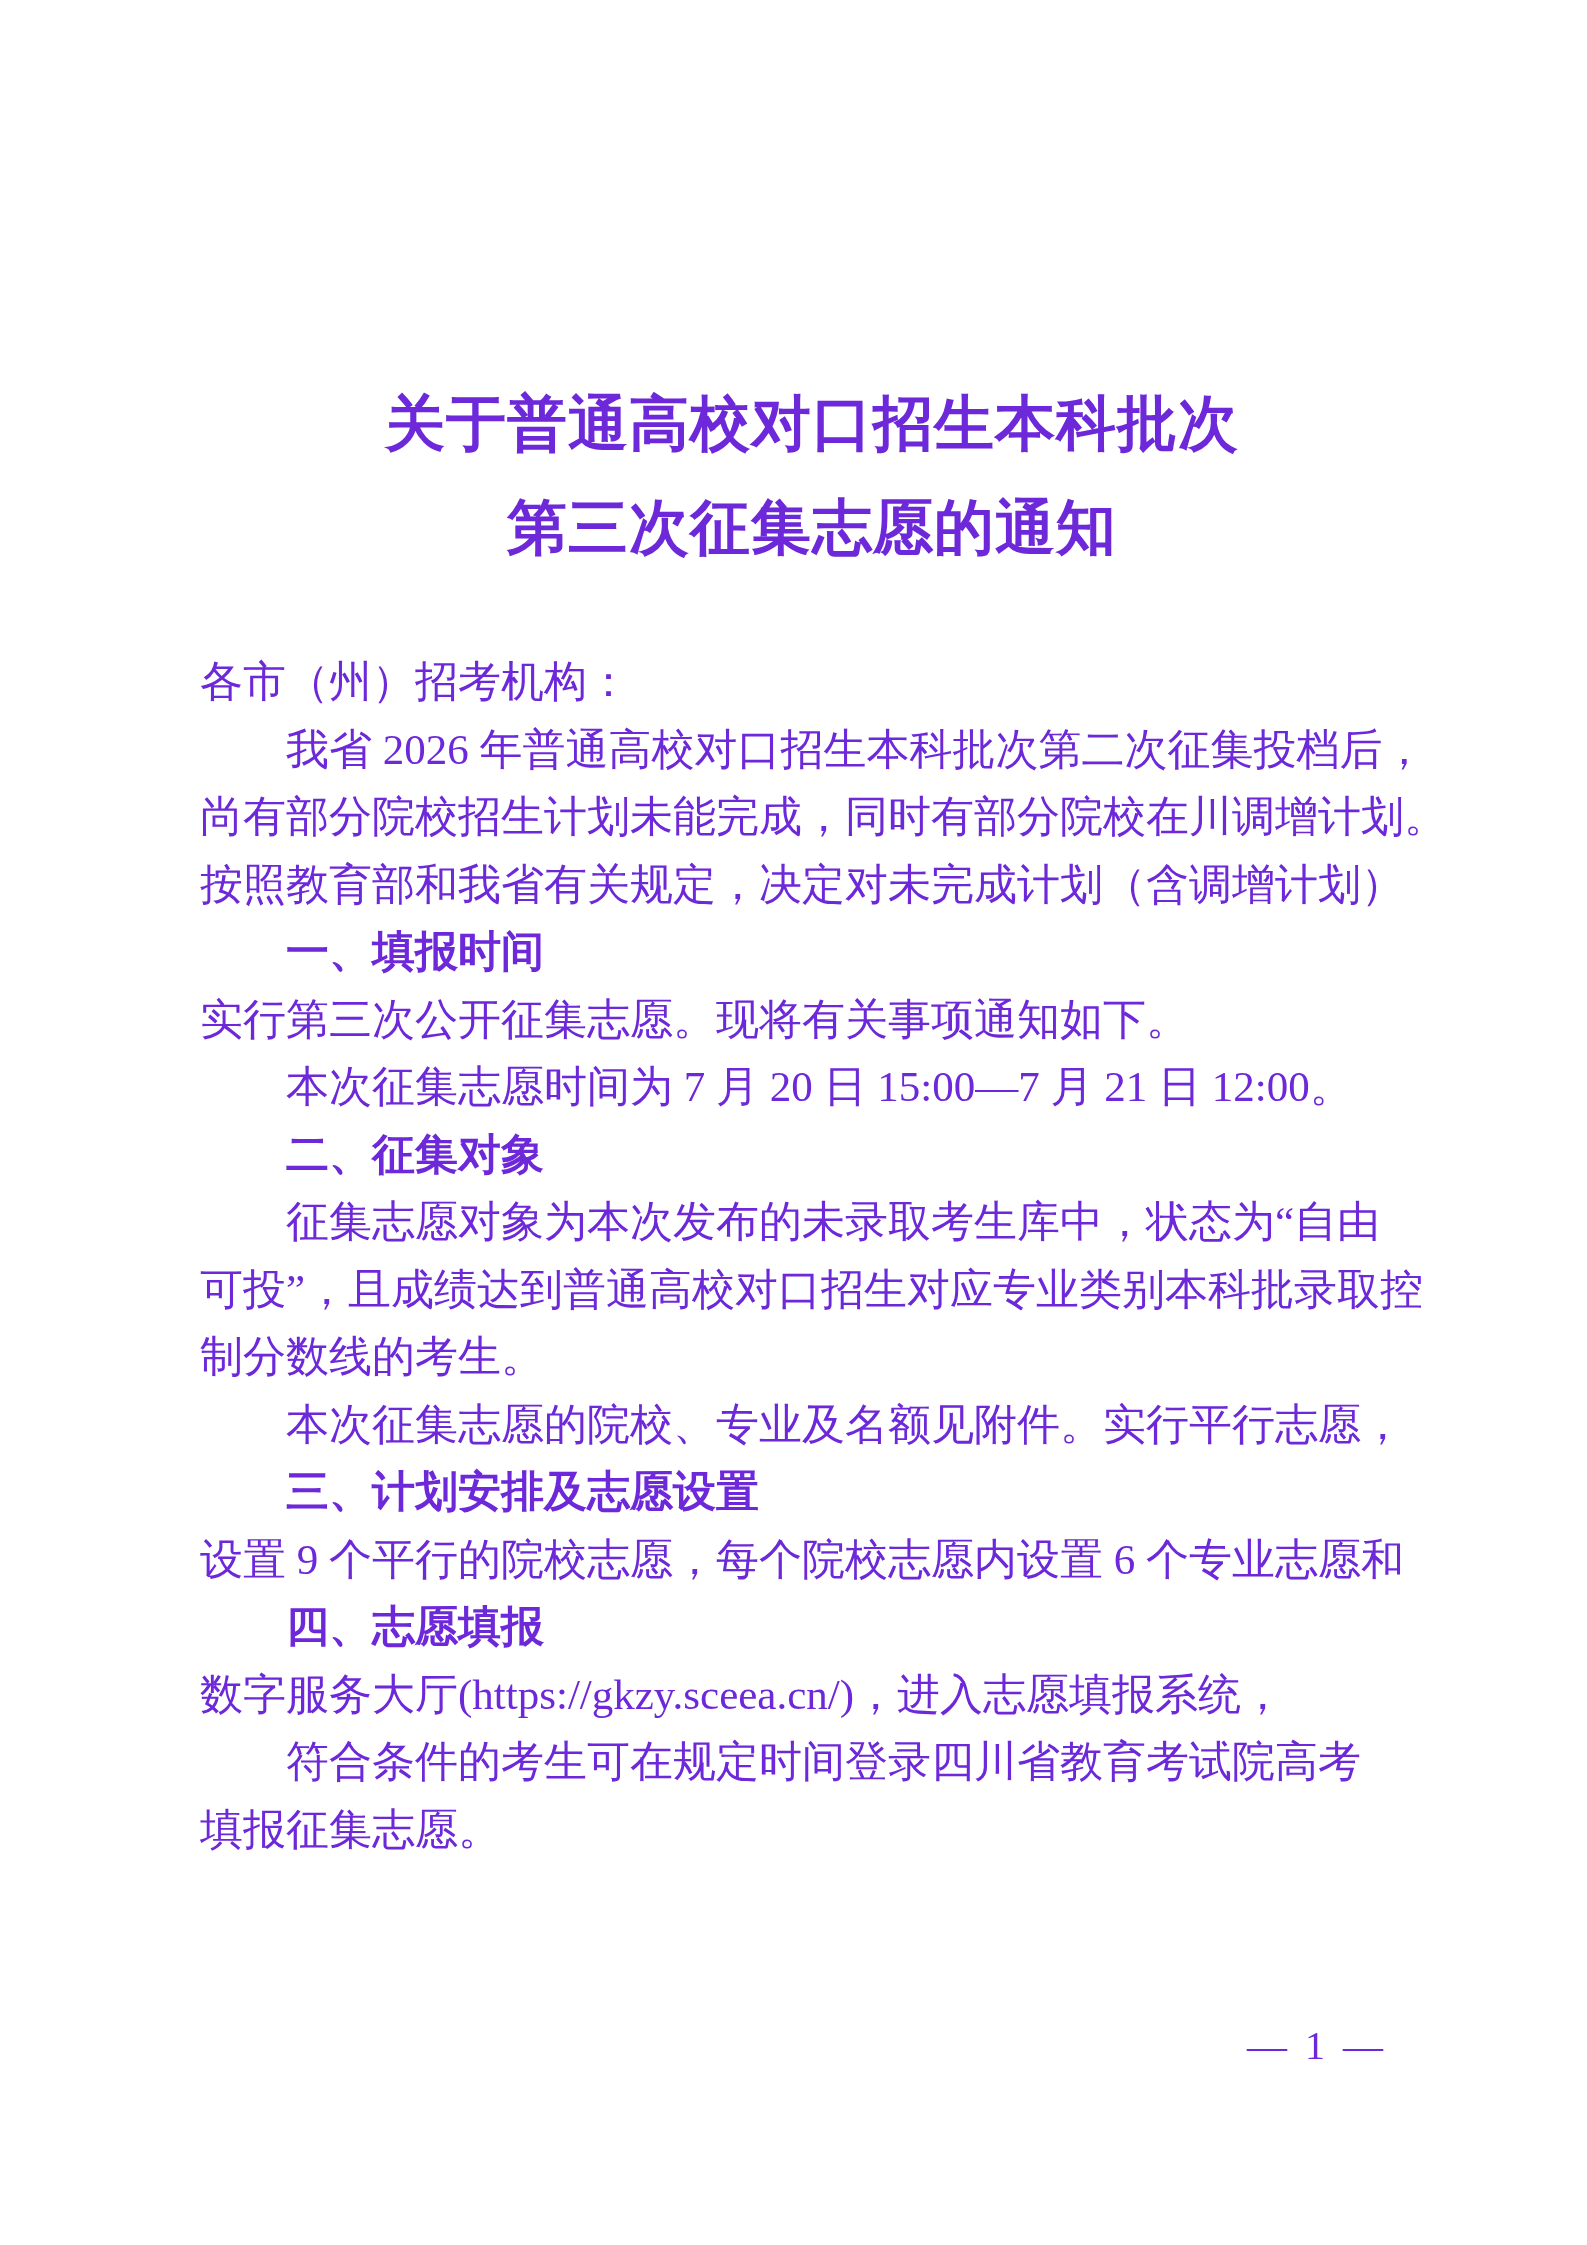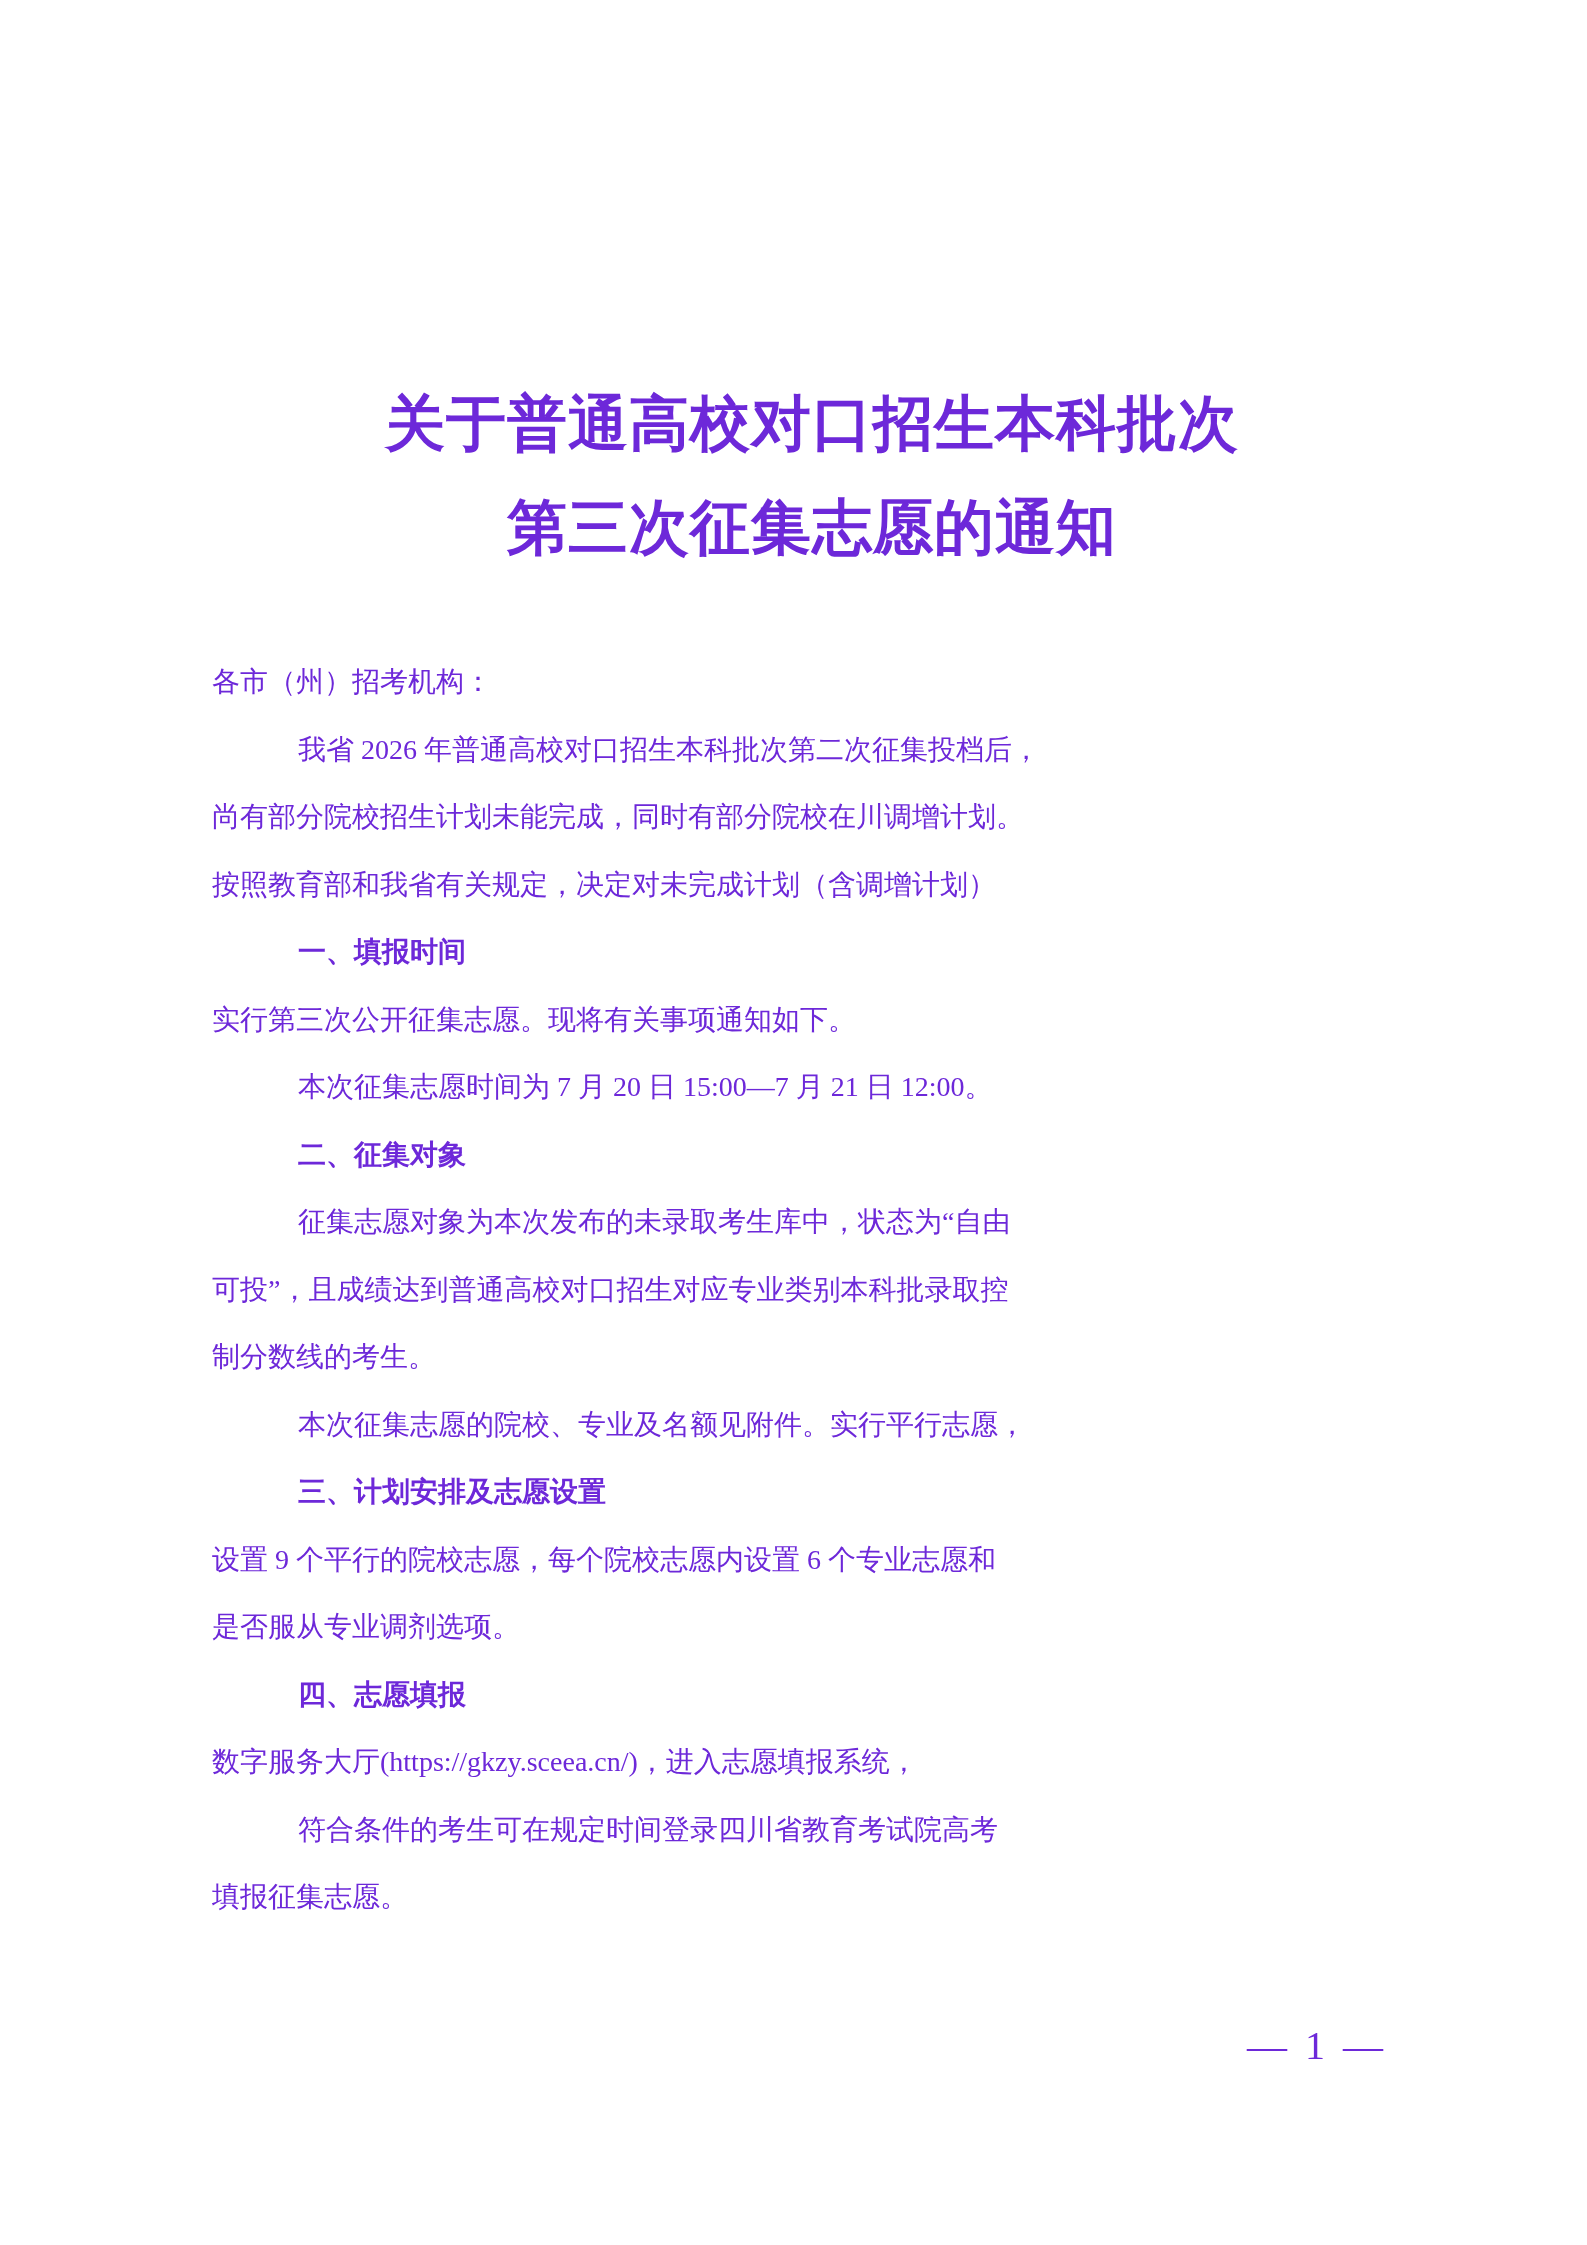--- a/index.html
+++ b/index.html
@@ -24,23 +24,23 @@
     text-align: center;
     font-family: "Liberation Sans", sans-serif;
     font-weight: 700;
     font-size: 60px;
     line-height: 104px;
     letter-spacing: 1px;
   }
   .body-block {
     position: absolute;
     top: 648px;
-    left: 212px;
+    left: 200px;
     width: 1204px;
-    font-size: 28px;
+    font-size: 43px;
     line-height: 67.5px;
   }
   .line {
     height: 67.5px;
     white-space: nowrap;
   }
   .indent {
     padding-left: 86px;
   }
   .heading {
@@ -74,21 +74,20 @@
     <div class="line indent heading">一、填报时间</div>
     <div class="line">实行第三次公开征集志愿。现将有关事项通知如下。</div>
     <div class="line indent">本次征集志愿时间为 7 月 20 日 15:00—7 月 21 日 12:00。</div>
     <div class="line indent heading">二、征集对象</div>
     <div class="line indent">征集志愿对象为本次发布的未录取考生库中，状态为“自由</div>
     <div class="line">可投”，且成绩达到普通高校对口招生对应专业类别本科批录取控</div>
     <div class="line">制分数线的考生。</div>
     <div class="line indent">本次征集志愿的院校、专业及名额见附件。实行平行志愿，</div>
     <div class="line indent heading">三、计划安排及志愿设置</div>
     <div class="line">设置 9 个平行的院校志愿，每个院校志愿内设置 6 个专业志愿和</div>
-    <div class="line">是否服从专业调剂选项。</div>
     <div class="line indent heading">四、志愿填报</div>
     <div class="line">数字服务大厅(https://gkzy.sceea.cn/)，进入志愿填报系统，</div>
     <div class="line indent">符合条件的考生可在规定时间登录四川省教育考试院高考</div>
     <div class="line">填报征集志愿。</div>
   </div>
 
   <div class="page-number">— 1 —</div>
 
 </div>
 

